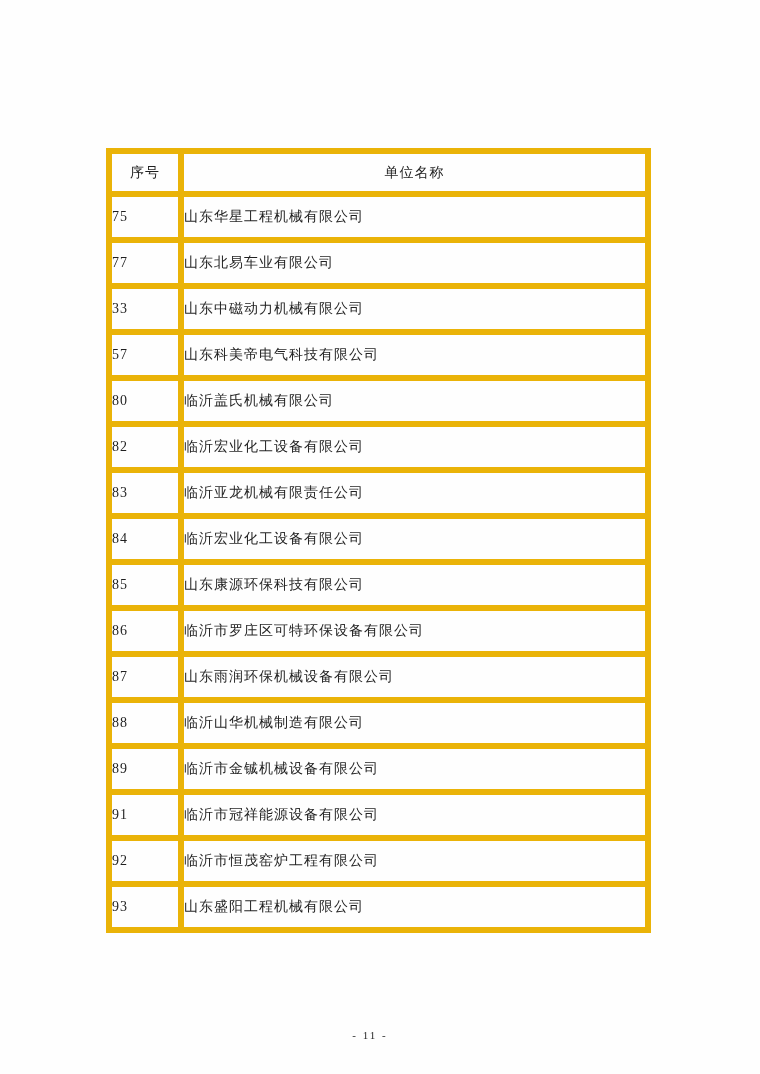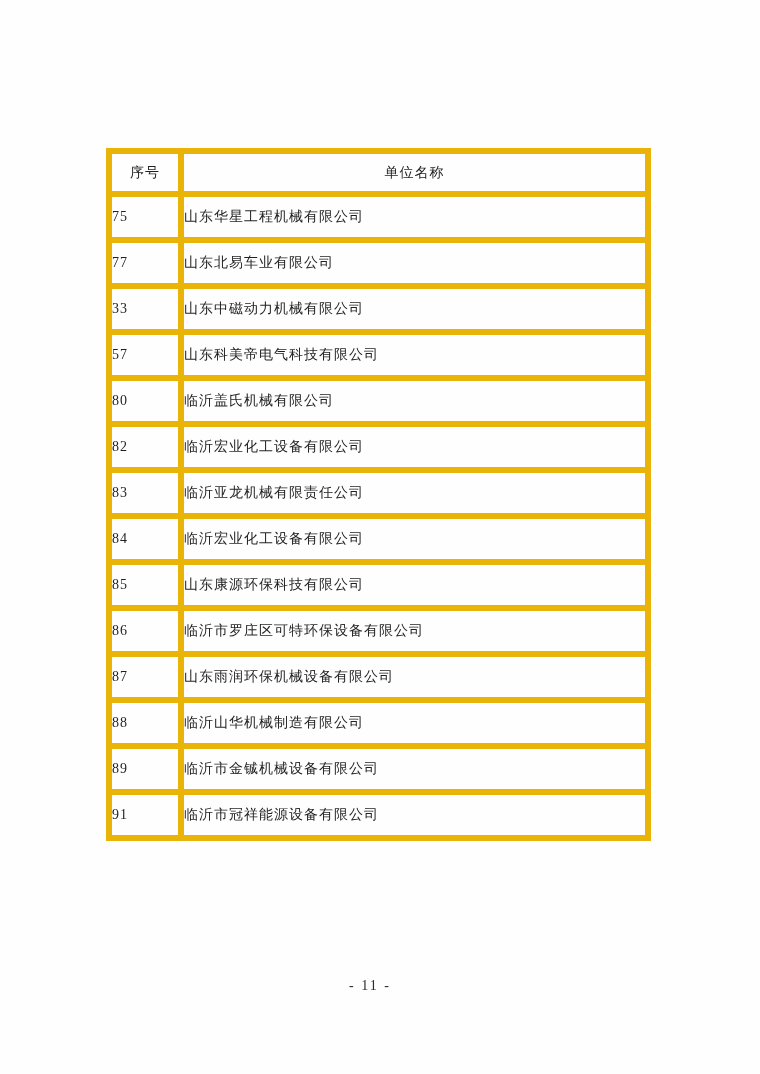--- a/index.html
+++ b/index.html
@@ -54,24 +54,24 @@
     letter-spacing: 1.5px;
   }
   td.cell-name {
     text-align: left;
     padding-left: 17px;
     font-family: Liberation Mono, monospace;
   }
   .footer-pagenum {
     position: absolute;
     left: 0;
-    top: 978px;
+    top: 1029px;
     width: 740px;
     text-align: center;
-    font-size: 14px;
+    font-size: 11px;
     letter-spacing: 2px;
     color: #2a2a2a;
   }
 </style>
 </head>
 <body>
 
 <div class="page">
 
   <table class="units-table">
@@ -131,18 +131,26 @@
           <td class="cell-name">临沂山华机械制造有限公司</td>
         </tr>
         <tr>
           <td class="cell-index">89</td>
           <td class="cell-name">临沂市金铖机械设备有限公司</td>
         </tr>
         <tr>
           <td class="cell-index">91</td>
           <td class="cell-name">临沂市冠祥能源设备有限公司</td>
         </tr>
+        <tr>
+          <td class="cell-index">92</td>
+          <td class="cell-name">临沂市恒茂窑炉工程有限公司</td>
+        </tr>
+        <tr>
+          <td class="cell-index">93</td>
+          <td class="cell-name">山东盛阳工程机械有限公司</td>
+        </tr>
       </tbody>
   </table>
 
   <div class="footer-pagenum">- 11 -</div>
 
 </div>
 
 </body></html>

